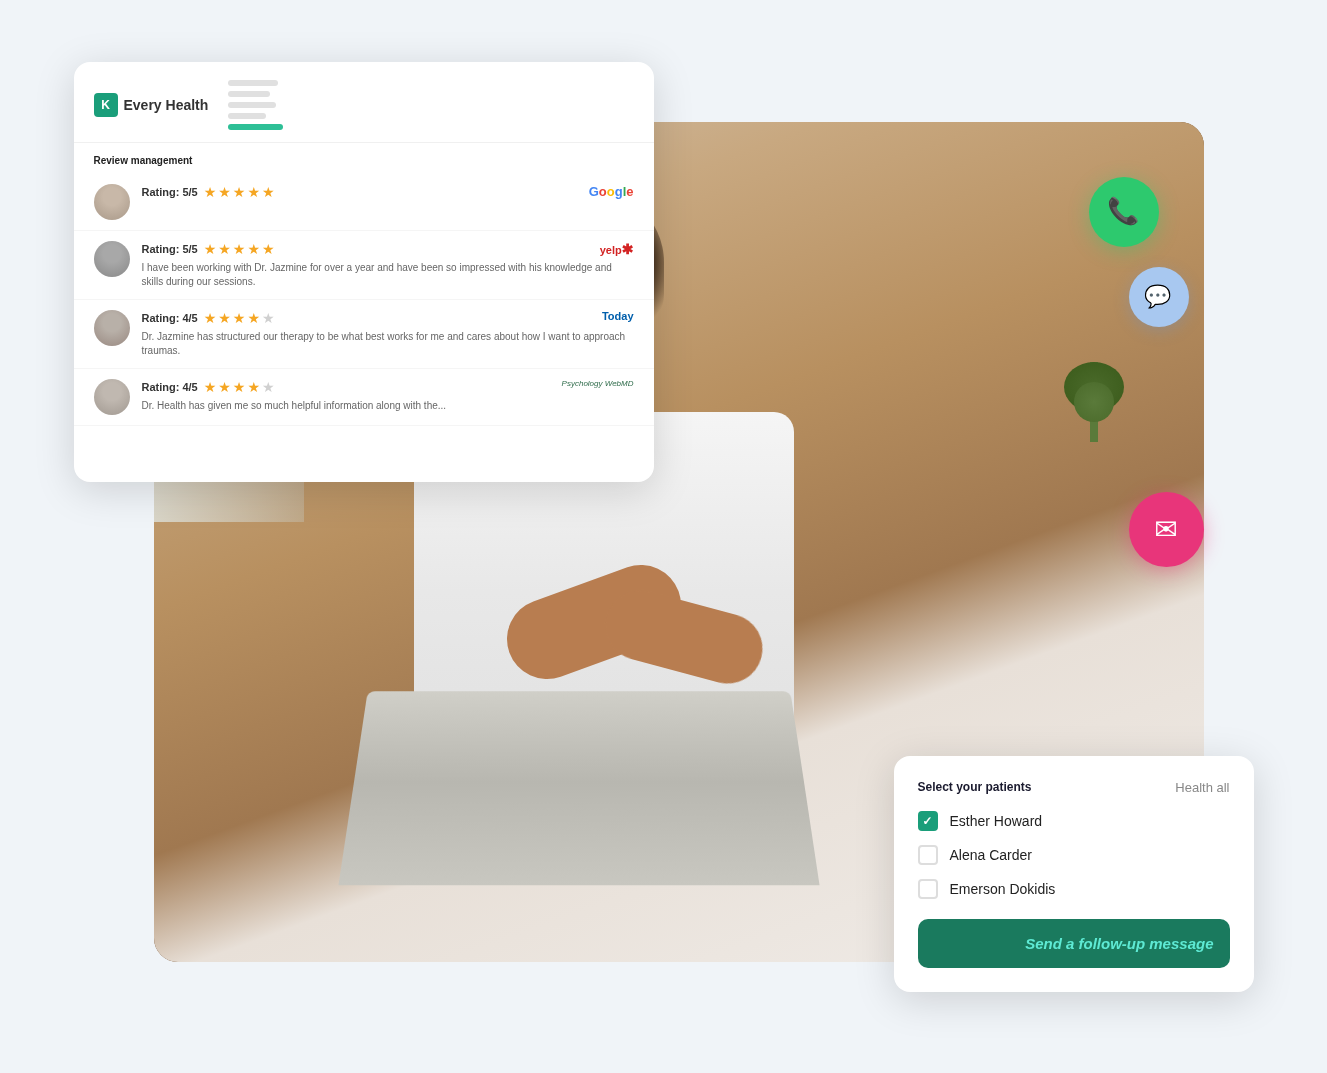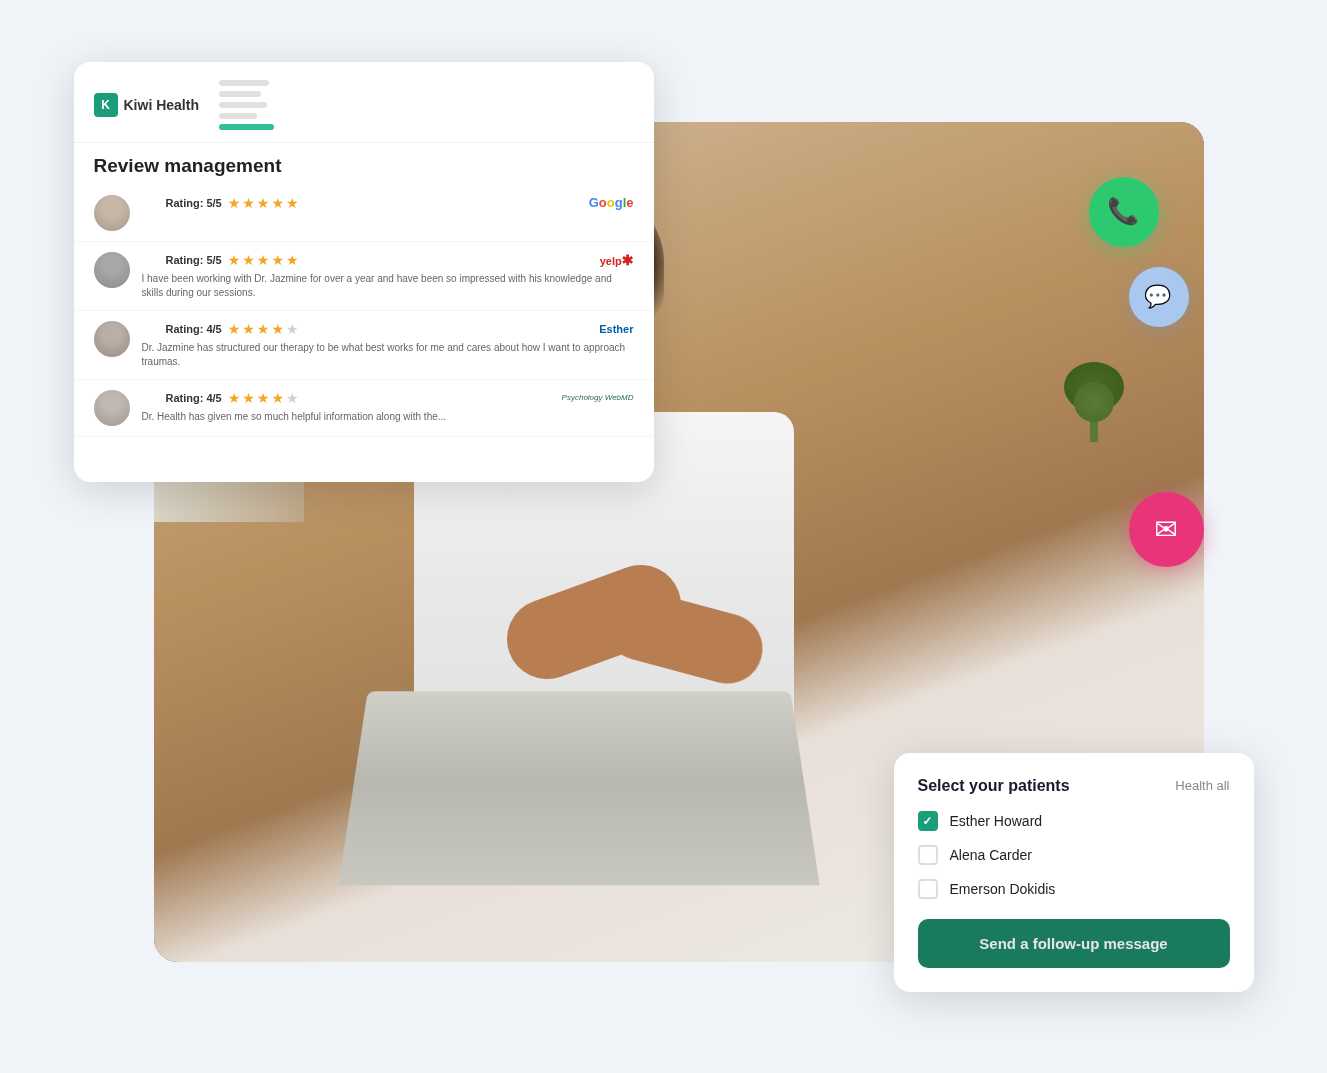--- a/index.html
+++ b/index.html
@@ -102,21 +102,21 @@
       height: 6px;
       border-radius: 3px;
       background: #e0e0e0;
     }
 
     .sidebar-line.active {
       background: #2dbf96;
     }
 
     .review-card-title {
-      font-size: 19px;
+      font-size: 10px;
       font-weight: 600;
       color: #222;
       padding: 12px 20px 8px 20px;
     }
 
     .review-item {
       display: flex;
       align-items: flex-start;
       padding: 10px 20px;
       gap: 12px;
@@ -140,24 +140,23 @@
       height: 100%;
       background: radial-gradient(circle at 50% 35%, #b0a8a0 30%, #8a8078 100%);
     }
 
     .review-content {
       flex: 1;
     }
 
     .review-rating-row {
       display: flex;
-      align-items: center;
+      align-items: flex-start;
       justify-content: space-between;
       margin-bottom: 4px;
-      margin-left: 24px;
     }
 
     .rating-label {
       font-size: 11px;
       font-weight: 600;
       color: #333;
       margin-right: 6px;
     }
 
     .stars {
@@ -240,21 +239,21 @@
     }
 
     .patient-card-header {
       display: flex;
       align-items: center;
       justify-content: space-between;
       margin-bottom: 16px;
     }
 
     .patient-card-title {
-      font-size: 16px;
+      font-size: 12px;
       font-weight: 700;
       color: #1a1a2e;
     }
 
     .remove-all-btn {
       font-size: 13px;
       color: #888;
       cursor: pointer;
     }
 
@@ -296,27 +295,28 @@
 
     .patient-name {
       font-size: 14px;
       color: #222;
     }
 
     .send-btn {
       width: 100%;
       padding: 16px;
       background: #1a7a5e;
-      color: #e5e5e5;
+      color: #5eead4;
       border: none;
       border-radius: 10px;
       font-size: 15px;
       font-weight: 600;
       cursor: pointer;
-      text-align: center;
+      text-align: right;
+      font-style: italic;
     }
 
     .google-text {
       font-size: 13px;
       font-weight: 600;
     }
     .g-blue { color: #4285f4; }
     .g-red { color: #ea4335; }
     .g-yellow { color: #fbbc05; }
     .g-green { color: #34a853; }
@@ -369,21 +369,21 @@
       </div>
 
       <div style="position:absolute;top:100px;left:0;width:150px;height:300px;background:linear-gradient(to right,rgba(220,220,210,0.9) 0%,rgba(200,200,190,0.4) 100%);"></div>
     </div>
   </div>
 
   <div class="review-card">
     <div class="review-card-header">
       <div class="kiwi-logo">
         <div class="kiwi-icon">K</div>
-        <span class="kiwi-name">Kiwi Health</span>
+        <span class="kiwi-name">Every Health</span>
       </div>
       <div class="sidebar-lines">
         <div class="sidebar-line" style="width:50px;"></div>
         <div class="sidebar-line" style="width:42px;"></div>
         <div class="sidebar-line" style="width:48px;"></div>
         <div class="sidebar-line" style="width:38px;"></div>
         <div class="sidebar-line active" style="width:55px;"></div>
       </div>
     </div>
     <div class="review-card-title">Review management</div>
@@ -442,21 +442,21 @@
           <div style="display:flex;align-items:center;">
             <span class="rating-label">Rating: 4/5</span>
             <div class="stars">
               <span class="star">★</span>
               <span class="star">★</span>
               <span class="star">★</span>
               <span class="star">★</span>
               <span class="star empty">★</span>
             </div>
           </div>
-          <span class="webmd-text">Esther</span>
+          <span class="webmd-text">Today</span>
         </div>
         <p class="review-text">Dr. Jazmine has structured our therapy to be what best works for me and cares about how I want to approach traumas.</p>
       </div>
     </div>
 
     <div class="review-item">
       <div class="review-avatar">
         <div class="avatar-inner" style="background:radial-gradient(circle at 50% 35%,#c0b8b0 30%,#a09890 100%);"></div>
       </div>
       <div class="review-content">

